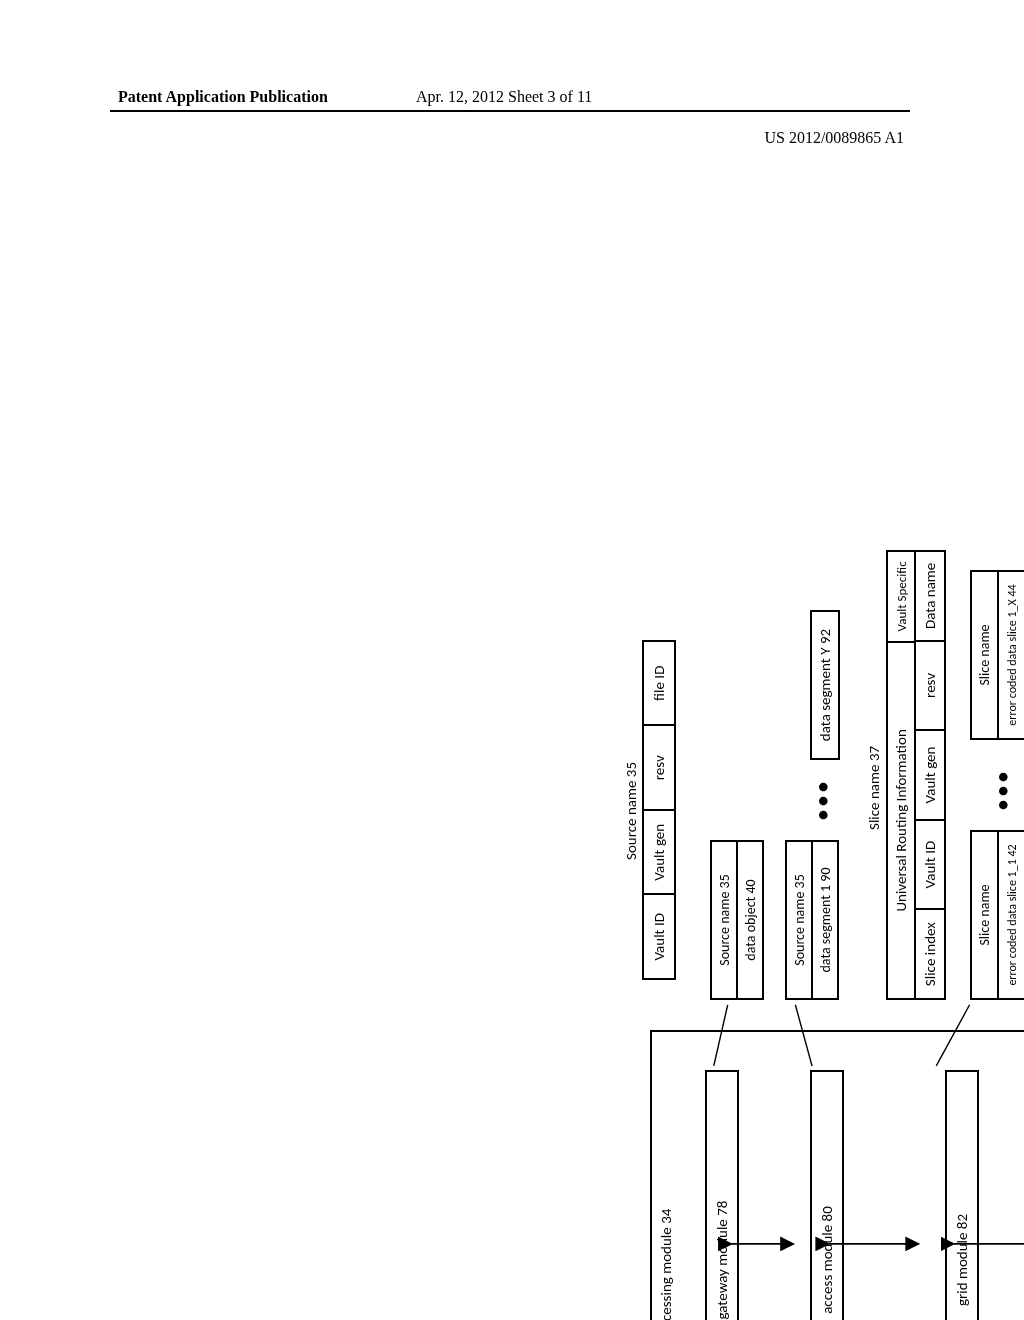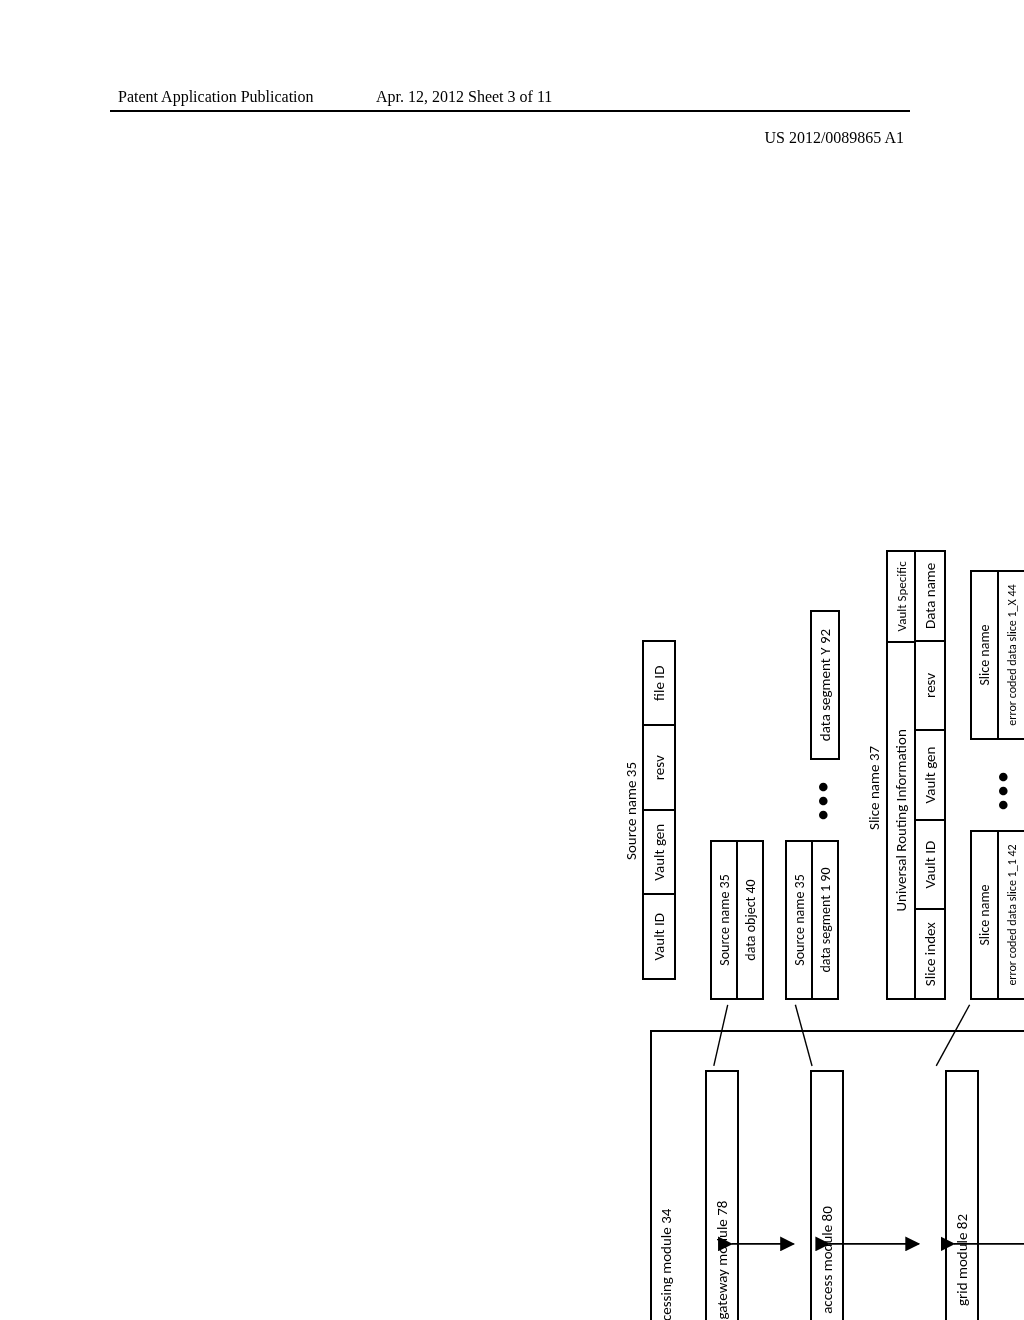--- a/index.html
+++ b/index.html
@@ -12,22 +12,22 @@
     color: #000;
   }
   .page-header {
     position: absolute;
     top: 88px;
     left: 0;
     width: 100%;
     font-family: "Times New Roman", serif;
     font-size: 16px;
   }
-  .hdr-left { position: absolute; left: 118px; font-weight: normal; }
-  .hdr-mid { position: absolute; left: 376px; }
+  .hdr-left { position: absolute; left: 118px; font-weight: bold; }
+  .hdr-mid { position: absolute; left: 416px; }
   .hdr-right { position: absolute; right: 120px; margin-top: 41px; }
   .hdr-rule {
     position: absolute;
     top: 110px;
     left: 110px;
     width: 800px;
     height: 2px;
     background: #000;
   }
 

